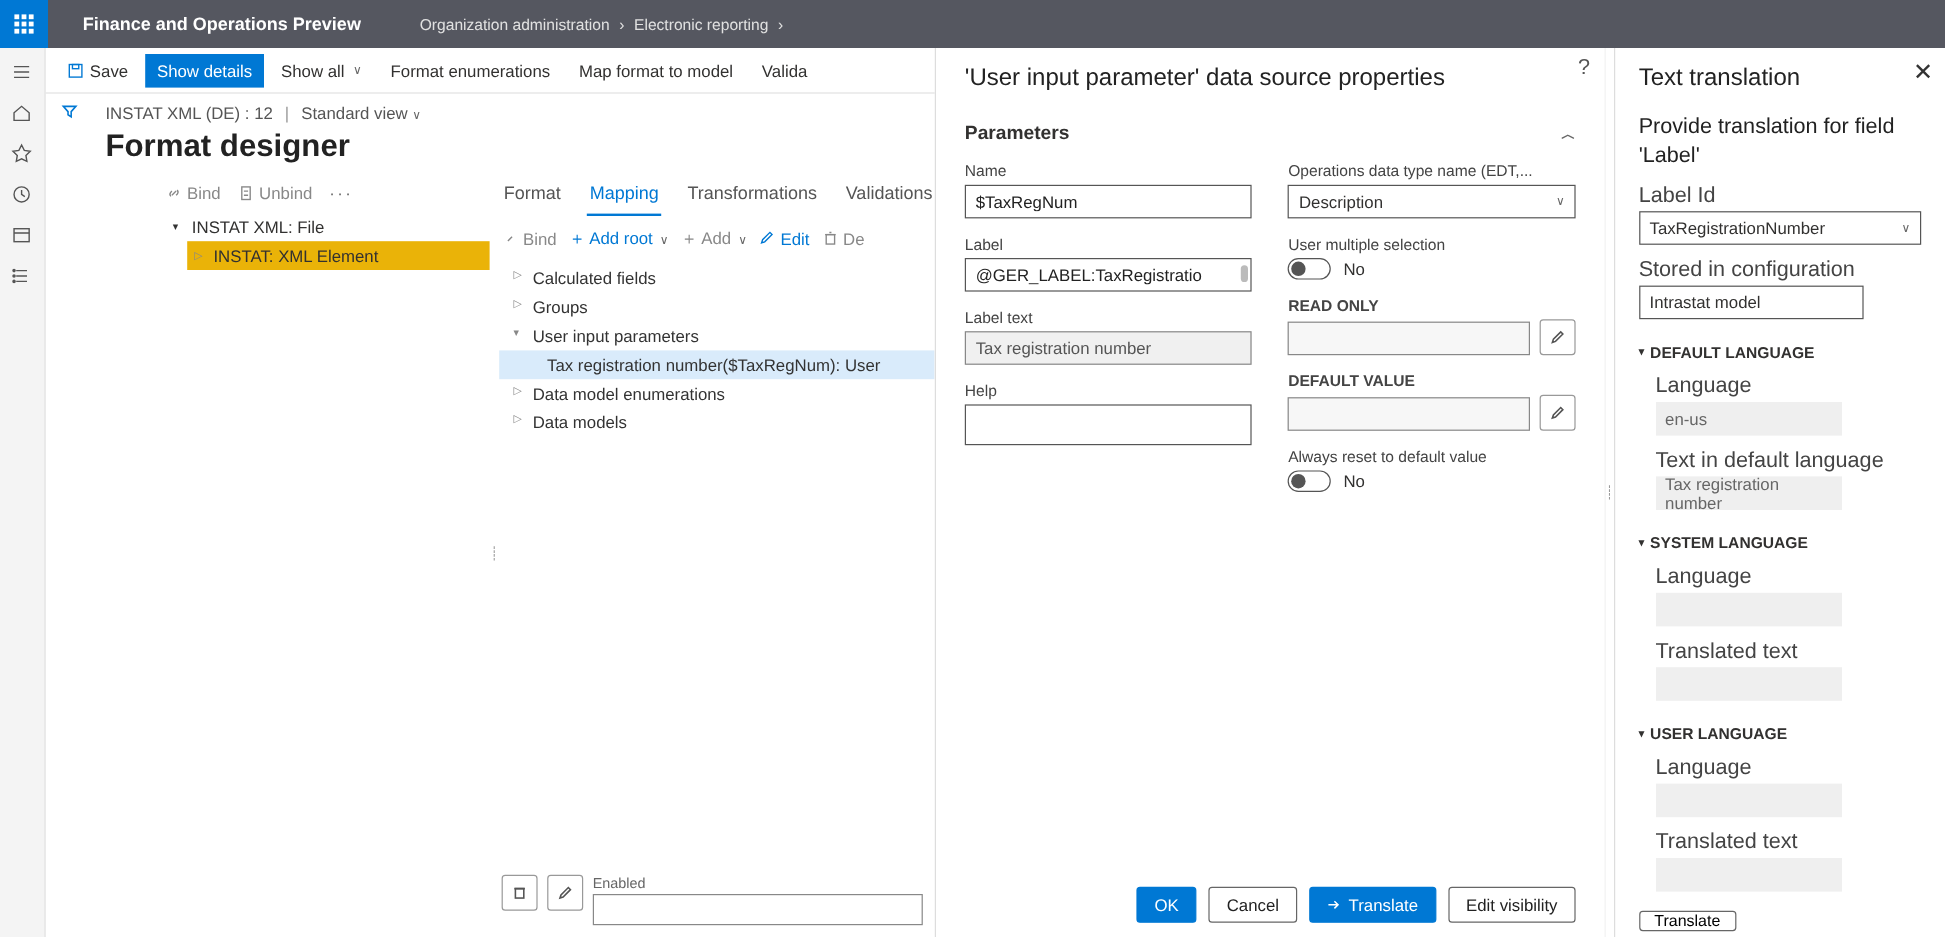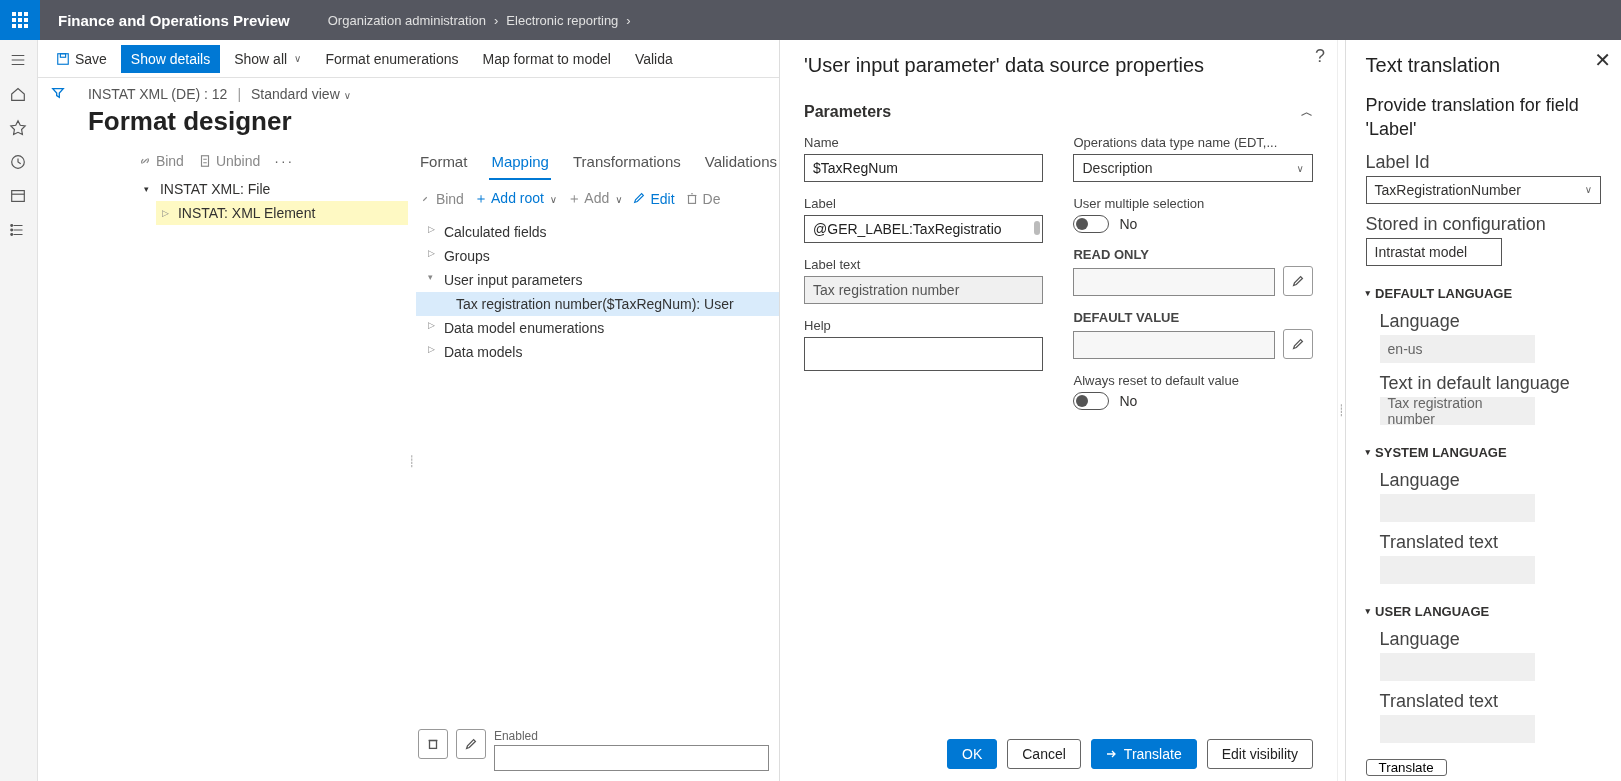--- a/index.html
+++ b/index.html
@@ -1,21 +1,21 @@
 <!DOCTYPE html>
 <html><head>
 <meta charset="utf-8">
 <style>
 * { box-sizing: border-box; margin: 0; padding: 0; font-family: "Segoe UI", sans-serif; }
 body { width: 1621px; height: 781px; overflow: hidden; font-size: 14px; color: #323130; background: #fff; }
 
 .top-bar { height: 40px; background: #555760; color: #fff; display: flex; align-items: center; }
 .waffle { width: 40px; height: 40px; background: #0078d4; display: flex; align-items: center; justify-content: center; }
 .waffle svg { width: 18px; height: 18px; fill: #fff; }
-.app-title { padding: 0 18px; font-weight: 600; font-size: 15px;}
+.app-title { padding: 0 29px; font-weight: 600; font-size: 15px;}
 .breadcrumb { display: flex; align-items: flex-start; gap: 8px; padding-left: 20px; font-size: 13px; }
 .breadcrumb span { color: #e1e1e1; }
 .chev { color: #ccc; }
 
 .main-row { display: flex; height: calc(100% - 40px); }
 .left-rail { width: 40px; background: #f4f4f4; border-right: 1px solid #e1e1e1; display: flex; flex-direction: column; align-items: center; padding-top: 10px; gap: 14px; }
 .left-rail .ico { width: 20px; height: 20px; color: #555; display:flex; align-items:center; justify-content:center;}
 .left-rail .ico svg { width:18px; height:18px; stroke:#555; fill:none; stroke-width:1.3;}
 .menu-ico svg{stroke:#555;}
 .content { flex: 1; display: flex; flex-direction: column; position: relative; }
@@ -34,21 +34,21 @@
 .view-chev{font-size:10px;color:#666;}
 .page-title { font-size: 26px; font-weight: 600; padding-top: 4px; color:#222;}
 
 .body-row { display:flex; flex:1; overflow:hidden;}
 .left-pane { width: 330px; padding: 8px 0 0 10px; }
 .bind-bar { display:flex; gap:14px; padding: 4px 0 8px 50px; color:#666; font-size:14px; align-items:center;}
 .bind-bar svg{width:14px;height:14px;}
 .bind-bar .dots{letter-spacing:2px;}
 .tree { padding-left: 50px; font-size: 14px; }
 .tree-row { padding: 4px 6px; display:flex; align-items:center; gap:6px;}
-.tree-row.sel { background: #fef9c3; }
+.tree-row.sel { background: #eab308; }
 .tri { width:10px; font-size:9px; color:#333; display:inline-block;}
 .tri.right::before{content:"▷";color:#888;}
 .tri.down::before{content:"▾";}
 
 .mid-pane { flex:1; padding: 8px 0 0 0; position:relative;}
 .tabs { display:flex; gap:20px; padding: 0 0 0 2px; border-bottom: none; font-size:15px; color:#555;}
 .tab { padding: 4px 2px 8px; }
 .tab.active { color:#0078d4; border-bottom: 2px solid #0078d4; }
 .mid-toolbar { display:flex; gap:10px; padding: 10px 0 8px 2px; color:#555; font-size:14px; align-items:center;}
 .mid-toolbar .blue{color:#0078d4;}
@@ -429,21 +429,21 @@
 
     <div class="tp-fld">
       <div class="lbl">Label Id</div>
       <div class="sel">
           <span>TaxRegistrationNumber</span>
           <span class="dd">∨</span>
         </div>
     </div>
     <div class="tp-fld">
       <div class="lbl">Stored in configuration</div>
-      <div class="inputlike" style="width:136px;">
+      <div class="inputlike" style="width:187px;">
           <span>Intrastat model</span>
         </div>
     </div>
 
     <div class="tp-sect">
         <span class="caret">▾</span>
         <span>DEFAULT LANGUAGE</span>
       </div>
     <div class="tp-fld" style="padding-left:14px;">
       <div class="lbl">Language</div>

